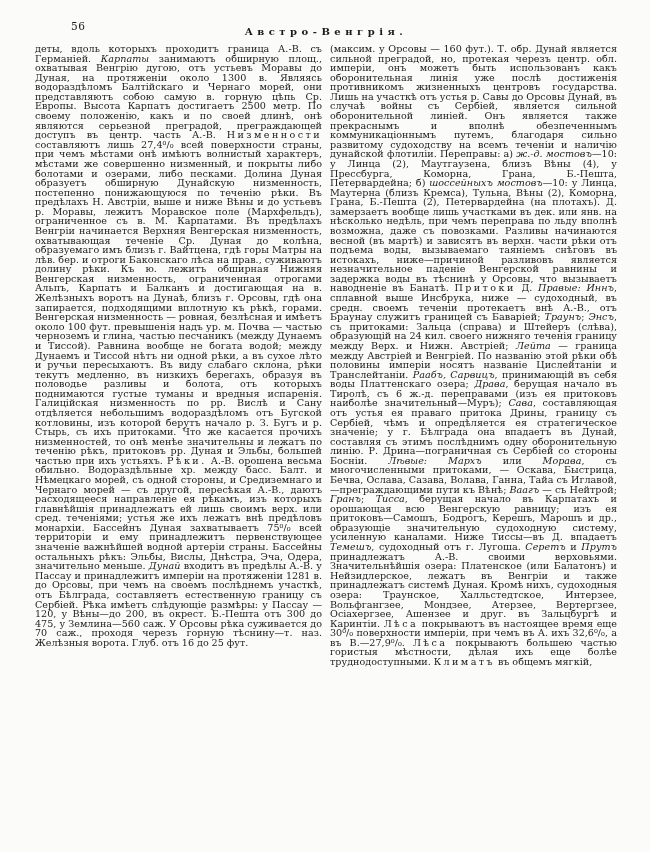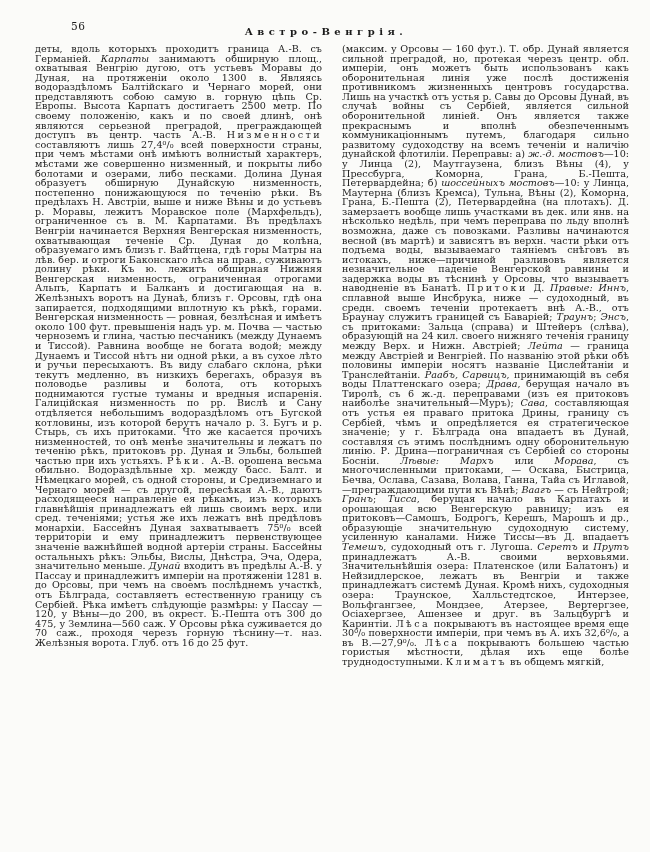--- a/index.html
+++ b/index.html
@@ -37,21 +37,21 @@
     text-align:center;
     font-weight:bold;
     font-size:10px;
     letter-spacing:4.5px;
     margin-top:6px;
   }
   .columns{
     position:absolute;
     top:44px;left:35px;right:33px;bottom:0;
     display:flex;
-    gap:20px;
+    gap:8px;
   }
   .col{
     width:287px;
     flex:0 0 287px;
     font-size:9.6px;
     line-height:9.58px;
     text-align:justify;
     letter-spacing:0.02px;
     word-spacing:-0.2px;
     overflow:hidden;

